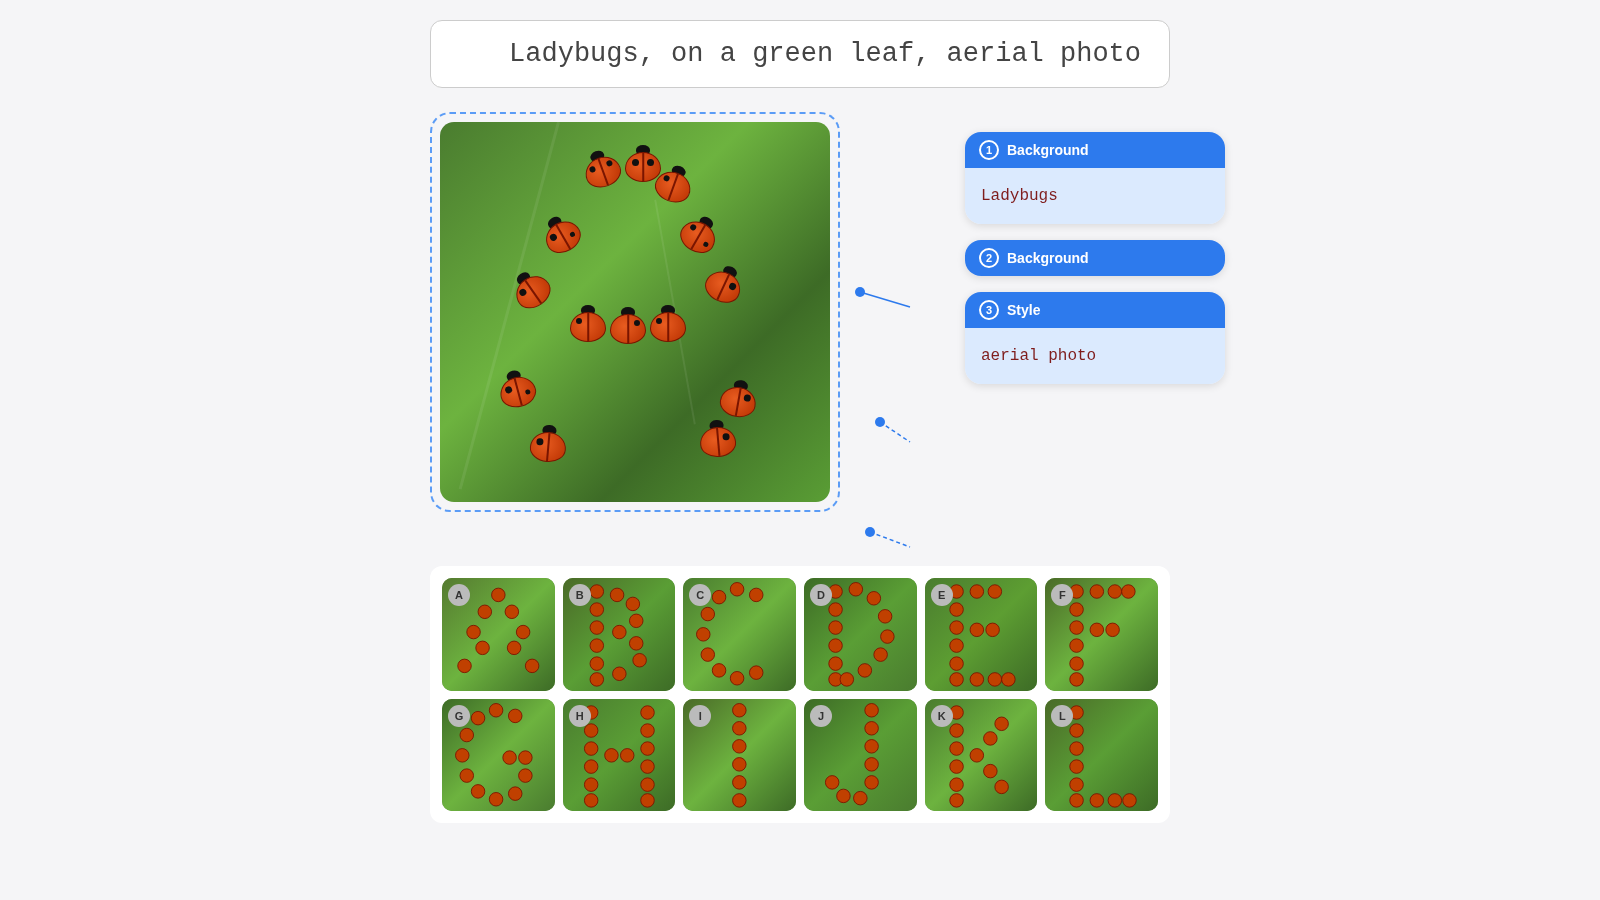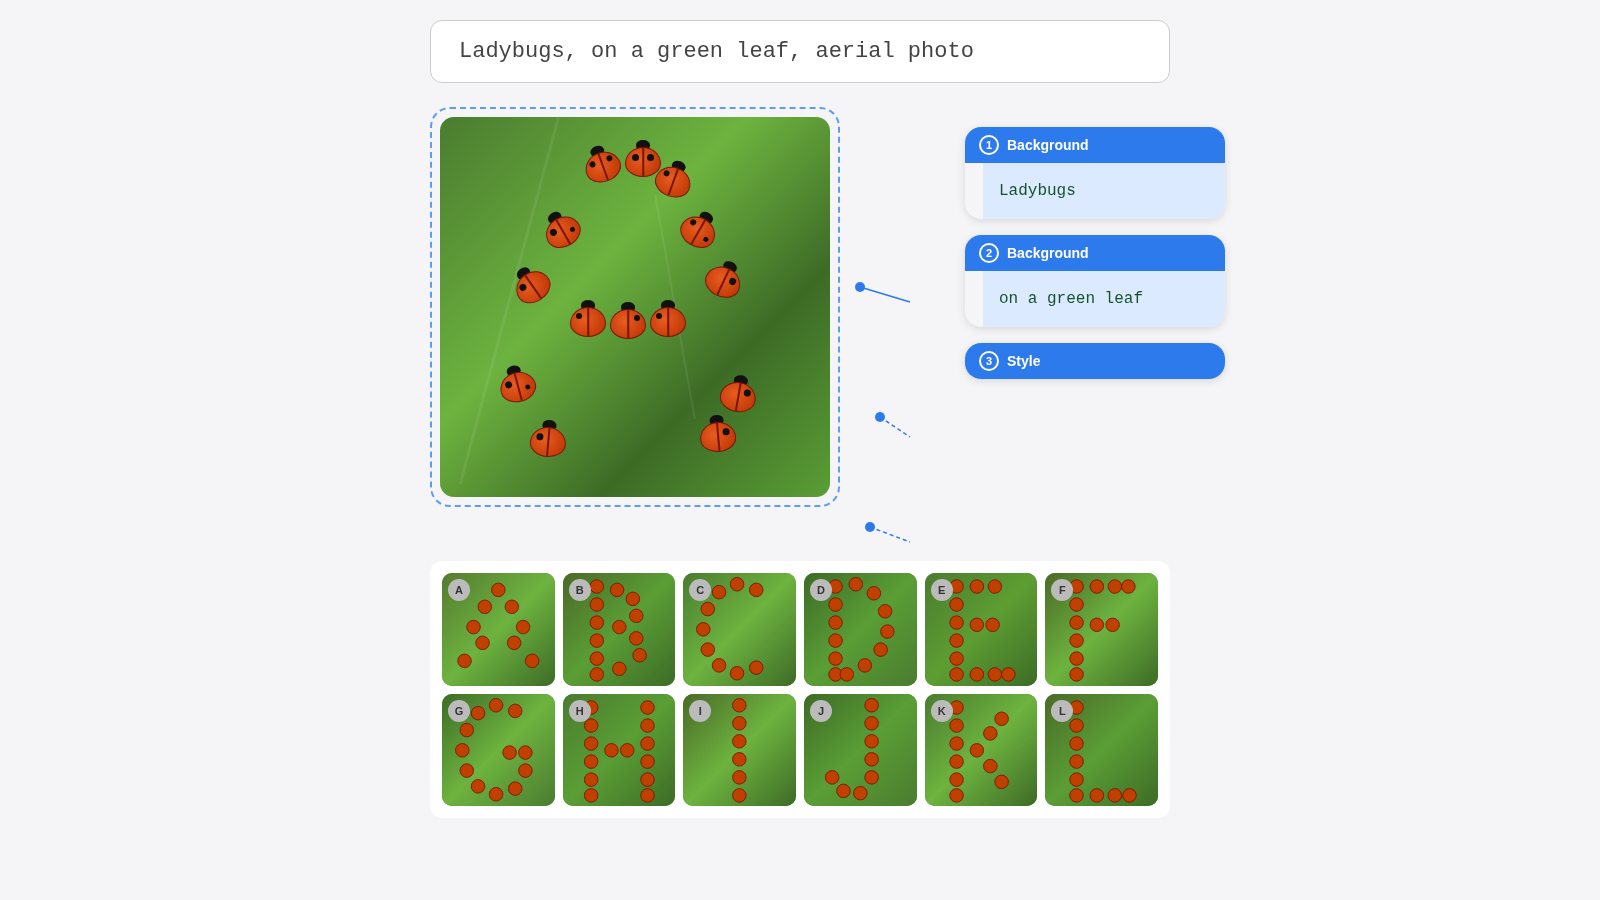--- a/index.html
+++ b/index.html
@@ -21,23 +21,23 @@
     }
 
     
     .search-bar {
       width: 740px;
       background: white;
       border: 1.5px solid #ccc;
       border-radius: 12px;
       padding: 18px 28px;
       font-family: 'Courier New', Courier, monospace;
-      font-size: 22px;
+      font-size: 27px;
       color: #444;
-      text-align: left;
+      text-align: right;
     }
 
     
     .main-section {
       display: flex;
       flex-direction: row;
       align-items: flex-start;
       gap: 0px;
       position: relative;
       width: 740px;
@@ -157,25 +157,24 @@
       justify-content: center;
       font-size: 11px;
       font-weight: bold;
       flex-shrink: 0;
     }
     .card-body {
       background: #dbeafe;
       padding: 14px 16px;
       font-family: 'Courier New', Courier, monospace;
       font-size: 16px;
-      color: #14532d;
+      color: #7f1d1d;
       min-height: 56px;
       display: flex;
       align-items: center;
-      margin-left: 18px;
     }
 
     
     .thumbnail-grid {
       display: grid;
       grid-template-columns: repeat(6, 1fr);
       gap: 8px;
       width: 740px;
       background: white;
       border-radius: 12px;
@@ -381,31 +380,31 @@
         </div>
       </div>
 
       <div class="card">
         <div class="card-header">
           <div class="card-number">
             <span>2</span>
           </div>
           <span>Background</span>
         </div>
-        <div class="card-body">
-          <span>on a green leaf</span>
-        </div>
       </div>
 
       <div class="card">
         <div class="card-header">
           <div class="card-number">
             <span>3</span>
           </div>
           <span>Style</span>
+        </div>
+        <div class="card-body">
+          <span>aerial photo</span>
         </div>
       </div>
 
     </div>
   </div>
 
   <div class="thumbnail-grid">
 
     <div class="thumb-item">
       <div class="thumb-canvas" style="background: linear-gradient(135deg, #557a30 0%, #6db33f 50%, #3d6b26 100%);">

